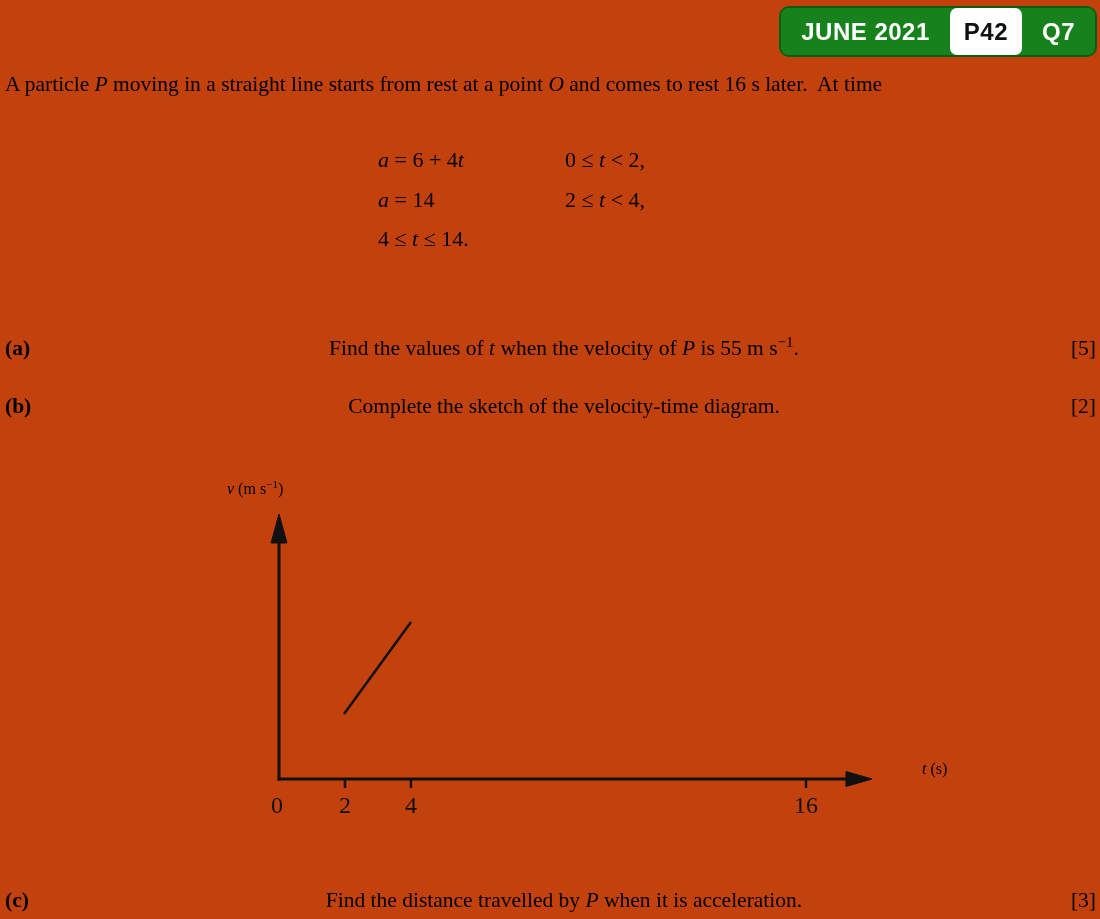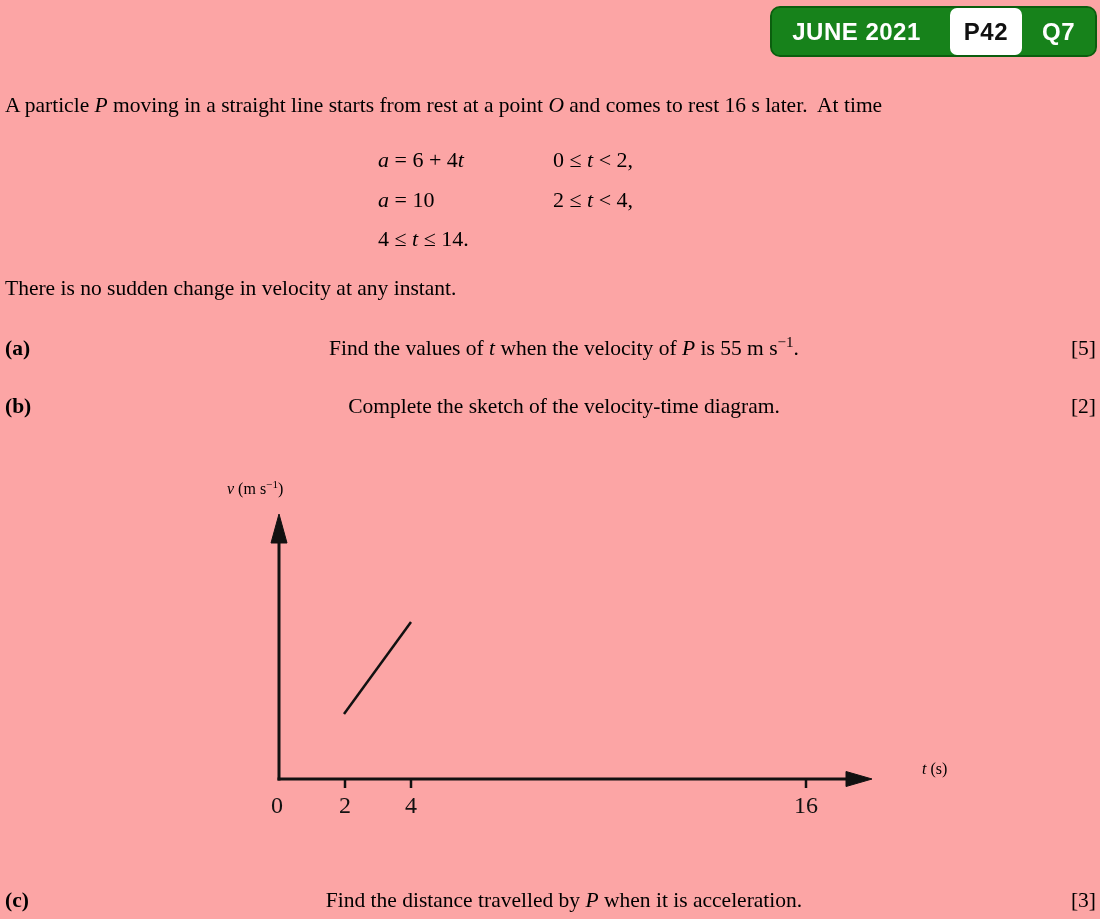--- a/index.html
+++ b/index.html
@@ -1,20 +1,20 @@
 <!DOCTYPE html>
 <html><head>
 <meta charset="utf-8">
 <style>
   html, body { margin: 0; padding: 0; background: #ffffff; }
   .page {
     position: relative;
     width: 1100px;
     height: 919px;
-    background: #fca5a5;
+    background: #c2410c;
     color: #000000;
     font-family: "Liberation Serif", "DejaVu Serif", serif;
     overflow: hidden;
   }
 
   
   .badge {
     position: absolute;
     top: 6px;
     right: 3px;
@@ -36,42 +36,41 @@
     justify-content: center;
     padding: 0 20px;
     color: #ffffff;
     background: #17821b;
   }
   .badge .seg.white {
     background: #ffffff;
     color: #111111;
     border-radius: 7px;
     padding: 0 14px;
-    margin-left: 9px;
   }
 
   
   .trow { position: absolute; left: 5px; right: 4px; font-size: 21.5px; }
   .intro { top: 68px; line-height: 33px; }
-  .intro .tline { white-space: nowrap; margin-top: 21px; }
+  .intro .tline { white-space: nowrap; }
   .note { top: 276px; }
   .part { display: flex; align-items: baseline; }
   .part .lbl { font-weight: bold; flex: 0 0 52px; }
   .part .ptext { flex: 1 1 auto; text-align: center; }
   .part .marks { margin-left: auto; flex: 0 0 auto; }
   .part-a { top: 336px; }
   .part-b { top: 394px; }
   .part-c { top: 888px; }
 
   .i { font-style: italic; }
   .sup { font-size: 70%; position: relative; top: -0.55em; }
 
   
   .eqs { position: absolute; left: 378px; top: 147px; font-size: 22px; }
-  .eqrow { display: flex; height: 39.5px; align-items: flex-start; }
+  .eqrow { display: flex; height: 39.5px; align-items: flex-start; gap: 12px; }
   .eqrow .lhs { width: 175px; flex: 0 0 auto; }
 
   
   .graph-svg { position: absolute; left: 200px; top: 450px; }
   .graph-svg line, .graph-svg polygon { stroke: #111111; }
   .graph-svg text {
     font-family: "Liberation Serif", "DejaVu Serif", serif;
     font-size: 24px;
     fill: #111111;
   }
@@ -93,29 +92,28 @@
   <div class="trow intro">
     <div class="tline"><span>A particle </span><span class="i">P</span><span> moving in a straight line starts from rest at a point </span><span class="i">O</span><span> and comes to rest 16 s later.&nbsp; At time</span></div>
   </div>
 
   <div class="eqs">
     <div class="eqrow">
       <span class="lhs"><span class="i">a</span><span> = 6 + 4</span><span class="i">t</span></span>
       <span class="cond"><span>0 ≤ </span><span class="i">t</span><span> &lt; 2,</span></span>
     </div>
     <div class="eqrow">
-      <span class="lhs"><span class="i">a</span><span> = 10</span></span>
+      <span class="lhs"><span class="i">a</span><span> = 14</span></span>
       <span class="cond"><span>2 ≤ </span><span class="i">t</span><span> &lt; 4,</span></span>
     </div>
     <div class="eqrow">
       <span class="cond"><span>4 ≤ </span><span class="i">t</span><span> ≤ 14.</span></span>
     </div>
   </div>
 
-  <div class="trow note">There is no sudden change in velocity at any instant.</div>
 
   <div class="trow part part-a">
     <span class="lbl">(a)</span>
     <span class="ptext"><span>Find the values of </span><span class="i">t</span><span> when the velocity of </span><span class="i">P</span><span> is 55 m s</span><span class="sup">−1</span><span>.</span></span>
     <span class="marks">[5]</span>
   </div>
 
   <div class="trow part part-b">
     <span class="lbl">(b)</span>
     <span class="ptext"><span>Complete the sketch of the velocity-time diagram.</span></span>

